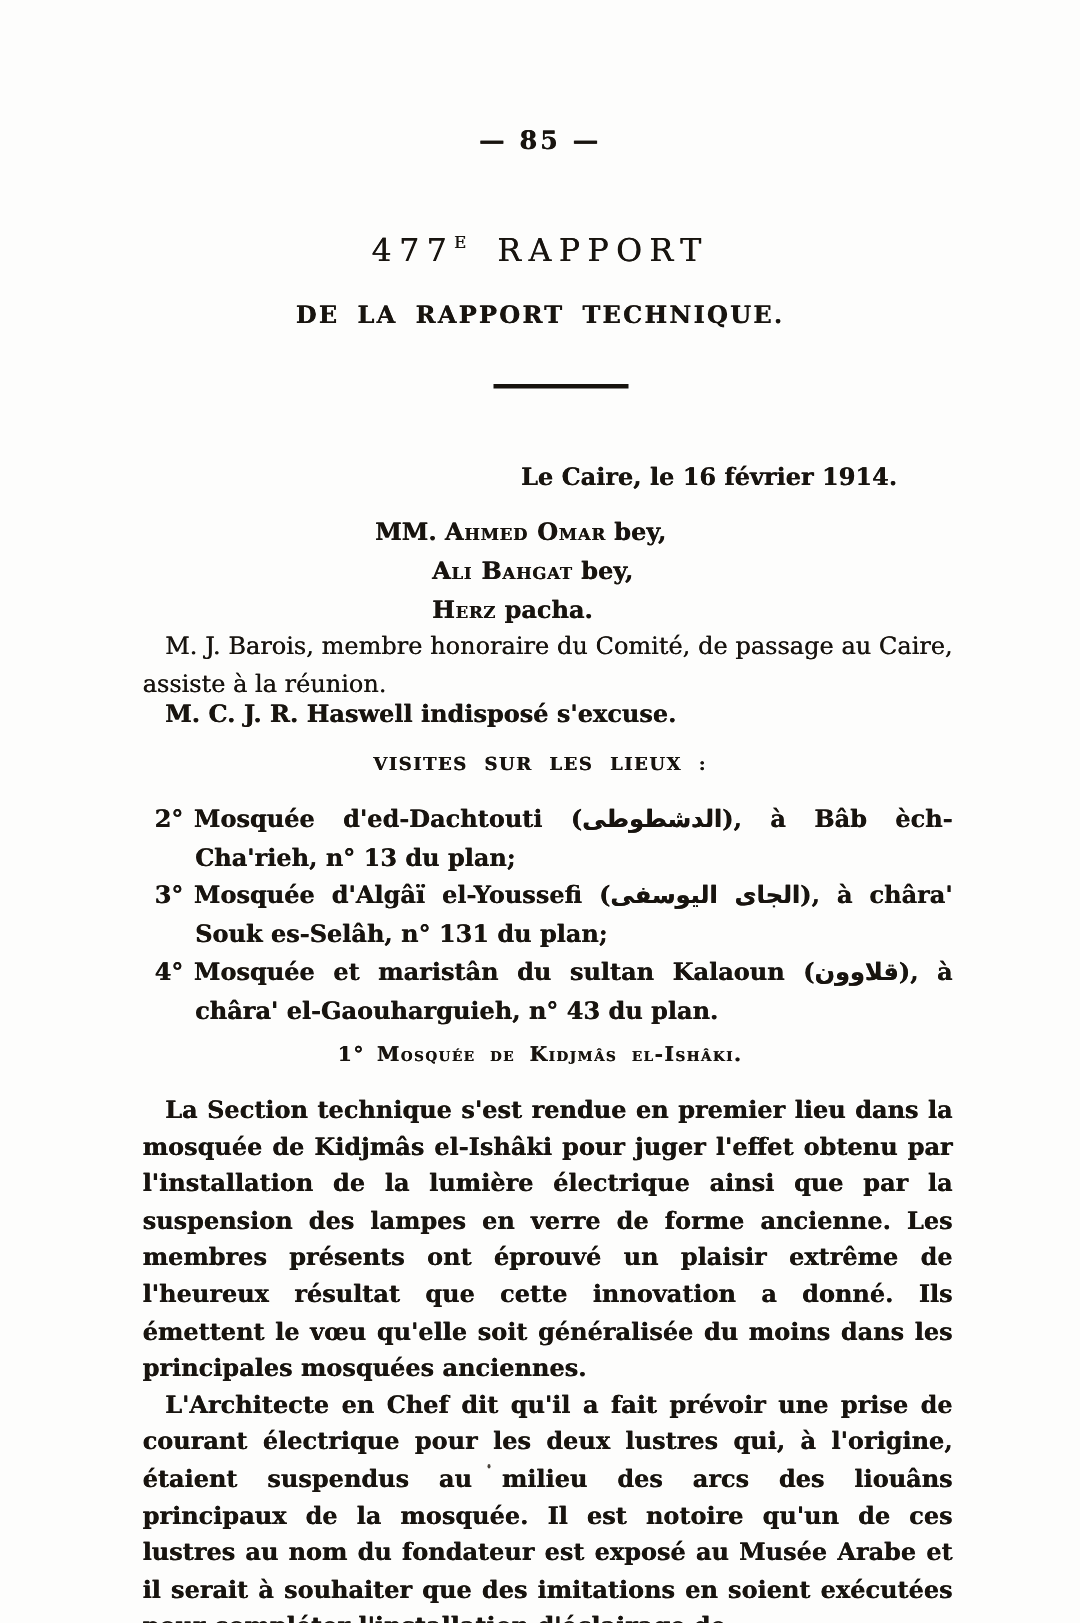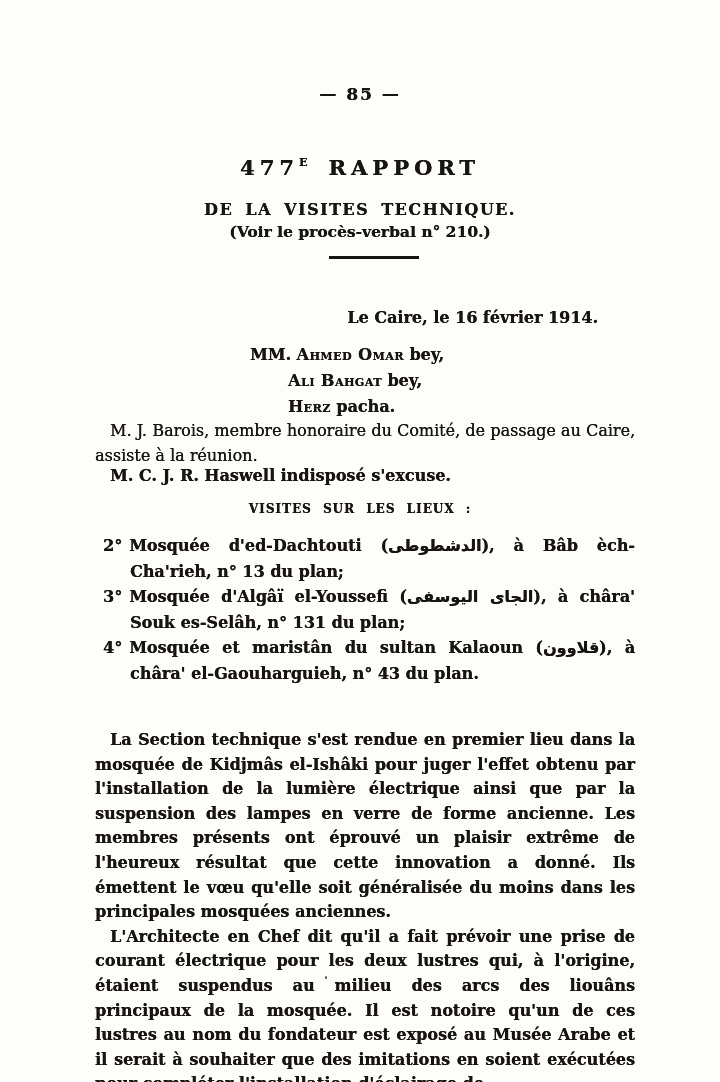--- a/index.html
+++ b/index.html
@@ -15,21 +15,21 @@
   }
   .sheet { position: absolute; inset: 0; }
 
   .page-num {
     position: absolute; top: 84px; left: 0; right: 0;
     text-align: center; font-size: 17px; font-weight: 700; letter-spacing: 2px;
   }
 
   .report-title {
     position: absolute; top: 155px; left: 0; right: 0;
-    text-align: center; font-size: 21px; font-weight: 700; letter-spacing: 5px;
+    text-align: center; font-size: 21px; font-weight: 400; letter-spacing: 5px;
   }
   .report-title sup { font-size: 11px; letter-spacing: 1px; vertical-align: 9px; }
   .report-title .word { margin-left: 8px; }
 
   .section-line {
     position: absolute; top: 200px; left: 0; right: 0;
     text-align: center; font-size: 16px; font-weight: 700;
     letter-spacing: 1.5px; word-spacing: 5px;
   }
   .ref-note {
@@ -108,22 +108,21 @@
 
 <div class="sheet">
 
   <div class="page-num">— 85 —</div>
 
   <div class="report-title">
     <span>477</span><sup>E</sup>
     <span class="word">RAPPORT</span>
   </div>
 
-  <div class="section-line">DE LA VISITES TECHNIQUE.</div>
-  <div class="ref-note">(Voir le procès-verbal n° 210.)</div>
+  <div class="section-line">DE LA RAPPORT TECHNIQUE.</div>
 
   <div class="divider"></div>
 
   <div class="dateline">Le Caire, le 16 février 1914.</div>
 
 
   <div class="attendees">
     <div class="line"><span>MM. </span><span class="name">Ahmed Omar</span><span> bey,</span></div>
     <div class="line cont"><span class="name">Ali Bahgat</span><span> bey,</span></div>
     <div class="line cont"><span class="name">Herz</span><span> pacha.</span></div>
@@ -133,20 +132,23 @@
   <div class="note-2">M. C. J. R. Haswell indisposé s'excuse.</div>
 
   <div class="visits-heading">VISITES SUR LES LIEUX :</div>
 
   <div class="visit-list">
     <div class="visit-item"><span class="num">2°</span><span>Mosquée d'ed-Dachtouti (الدشطوطى), à Bâb èch-Cha'rieh, n° 13 du plan;</span></div>
     <div class="visit-item"><span class="num">3°</span><span>Mosquée d'Algâï el-Youssefi (الجاى اليوسفى), à châra' Souk es-Selâh, n° 131 du plan;</span></div>
     <div class="visit-item"><span class="num">4°</span><span>Mosquée et maristân du sultan Kalaoun (قلاوون), à châra' el-Gaouharguieh, n° 43 du plan.</span></div>
   </div>
 
+  <div class="section-heading">
+    <span class="num">1°</span><span class="txt">Mosquée de Kidjmâs el-Ishâki.</span>
+  </div>
 
   <div class="report-body">
     <p>La Section technique s'est rendue en premier lieu dans la mosquée de Kidjmâs el-Ishâki pour juger l'effet obtenu par l'installation de la lumière électrique ainsi que par la suspension des lampes en verre de forme ancienne. Les membres présents ont éprouvé un plaisir extrême de l'heureux résultat que cette innovation a donné. Ils émettent le vœu qu'elle soit généralisée du moins dans les principales mosquées anciennes.</p>
     <p>L'Architecte en Chef dit qu'il a fait prévoir une prise de courant électrique pour les deux lustres qui, à l'origine, étaient suspendus au milieu des arcs des liouâns principaux de la mosquée. Il est notoire qu'un de ces lustres au nom du fondateur est exposé au Musée Arabe et il serait à souhaiter que des imitations en soient exécutées pour compléter l'installation d'éclairage de</p>
   </div>
 
   <div class="speck"></div>
 
 </div>
 

